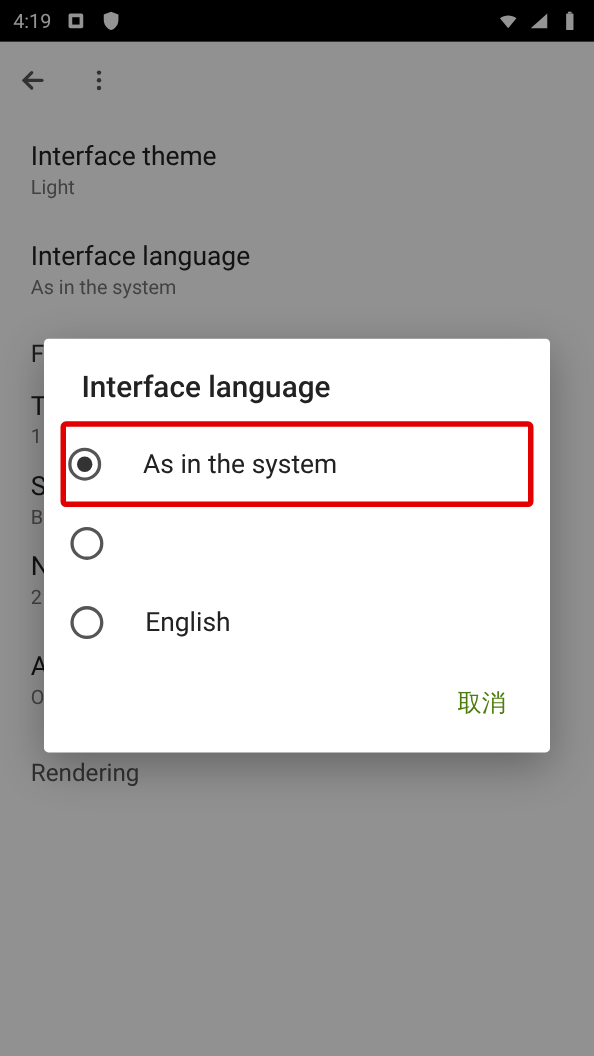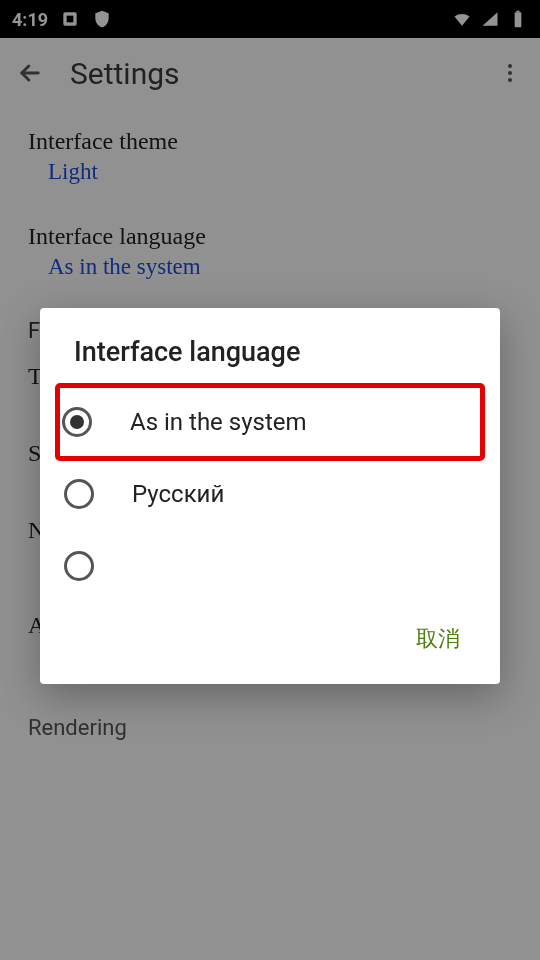--- a/index.html
+++ b/index.html
@@ -1,36 +1,36 @@
 <!DOCTYPE html>
 <html><head>
   <meta charset="utf-8">
   <style>
     * { margin: 0; padding: 0; box-sizing: border-box; }
     html, body { width: 540px; height: 960px; font-family: Roboto, Arial, sans-serif; overflow: hidden; background:#000; }
     .screen { position: relative; width: 540px; height: 960px; background: #fafafa; }
 
     
-    .statusbar { height: 38px; background:#000; color:#fff; display:flex; align-items:center; padding:0 12px; font-size:18px; font-weight:700; }
+    .statusbar { height: 38px; background:#000; color:#fff; display:flex; align-items:center; padding:0 12px; font-size:18px; font-weight:400; }
     .statusbar .left { display:flex; gap:12px; align-items:center; }
     .statusbar .spacer { flex:1; }
     .statusbar .right { display:flex; gap:8px; align-items:center; }
     .sb-icon { width:20px; height:20px; display:inline-block; }
 
     
     .appbar { height:70px; display:flex; align-items:center; padding:0 10px; background:#fafafa; }
     .appbar .back { width:40px; height:40px; display:flex; align-items:center; justify-content:center; color:#555; margin-right:20px; }
     .appbar .title { font-size:30px; color:#3a3a3a; flex:1; }
     .appbar .more { width:40px; height:40px; display:flex; align-items:center; justify-content:center; color:#555; }
 
     
     .content { padding: 10px 8px; }
-    .item { padding: 10px 20px; font-family: Liberation Serif, serif; }
+    .item { padding: 10px 20px; }
     .item .label { font-size:24px; color:#222; margin-bottom:4px; }
-    .item .sub   { font-size:23px; color:#1d4ed8;margin-left:20px; }
+    .item .sub   { font-size:18px; color:#737373; }
     .section-hdr { padding: 28px 20px 10px 20px; font-size:22px; color:#333; }
     .item2line-gap { height:18px; }
 
     
     .scrim { position:absolute; inset:0; background:rgba(0,0,0,0.42); }
 
     
     .dialog { position:absolute; left:40px; right:40px; top:308px; background:#fff; border-radius:4px; box-shadow:0 12px 40px rgba(0,0,0,.3); padding-bottom:10px; }
     .dialog-title { font-size:27px; color:#222; padding:28px 34px 18px 34px; font-weight:500; }
     .radio-row { display:flex; align-items:center; height:72px; padding:0 14px; }
@@ -85,21 +85,20 @@
     </div>
   </div>
 
   <div class="appbar">
     <div class="back">
       <svg width="28" height="28" viewBox="0 0 24 24" fill="none" stroke="#555" stroke-width="2.5" stroke-linecap="round" stroke-linejoin="round">
           <path d="M19 12H5"></path>
           <path d="M11 18l-6-6 6-6"></path>
         </svg>
     </div>
-    <div class="title">Settings</div>
     <div class="more">
       <svg width="24" height="24" viewBox="0 0 24 24" fill="#555">
           <circle cx="12" cy="5" r="2"></circle>
           <circle cx="12" cy="12" r="2"></circle>
           <circle cx="12" cy="19" r="2"></circle>
         </svg>
     </div>
   </div>
 
   <div class="content">
@@ -143,25 +142,25 @@
 
     <div class="radio-row highlight">
       <span class="radio checked">
           <span class="dot"></span>
         </span>
       <span class="radio-label">As in the system</span>
     </div>
 
     <div class="radio-row normal">
       <span class="radio"></span>
-      <span class="radio-label">Русский</span>
     </div>
 
     <div class="radio-row normal">
       <span class="radio"></span>
+      <span class="radio-label">English</span>
     </div>
 
     <div class="dialog-actions">
       <button class="btn-cancel">取消</button>
     </div>
   </div>
 
 </div>
 
 </body></html>

